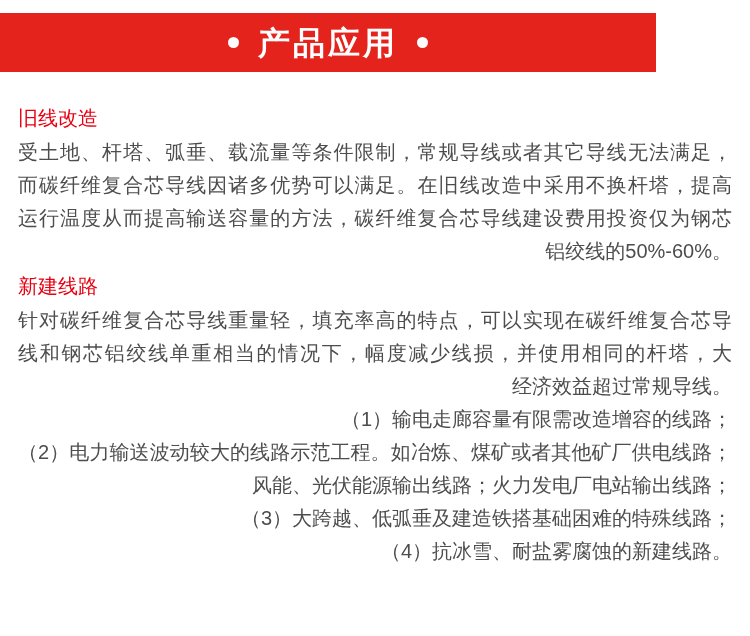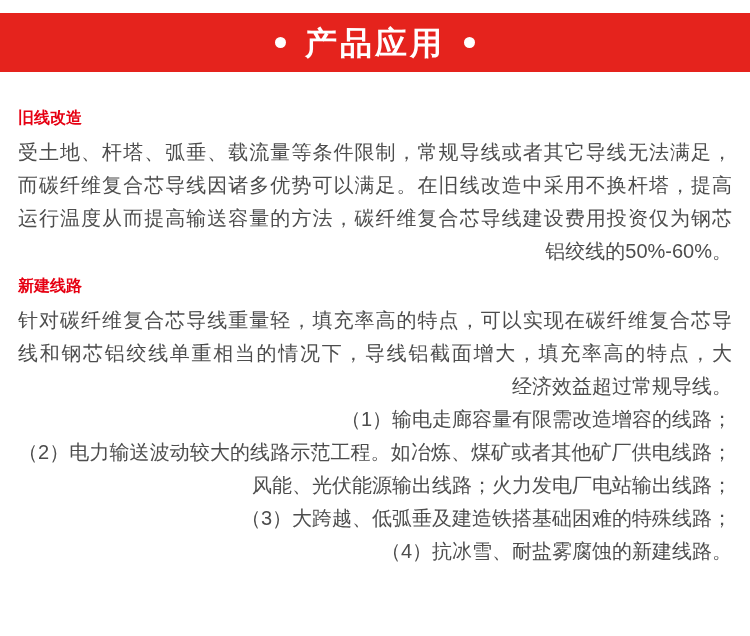--- a/index.html
+++ b/index.html
@@ -9,21 +9,21 @@
   body {
     width: 750px;
     height: 636px;
     background: #ffffff;
     overflow: hidden;
     font-family: "Liberation Sans", "DejaVu Sans", sans-serif;
   }
   .banner {
     margin-top: 13px;
     height: 59px;
-    width: 750px;
+    width: 656px;
     background: var(--banner-bg, #e5231d);
     display: flex;
     align-items: center;
     justify-content: center;
     gap: 19px;
   }
   .banner-title {
     color: var(--banner-text, #ffffff);
     font-size: 32px;
     font-weight: bold;
@@ -35,22 +35,22 @@
     height: 11px;
     border-radius: 50%;
     background: var(--banner-text, #ffffff);
     flex: 0 0 auto;
   }
   .content {
     padding: 28px 18px 0 18px;
   }
   .section-heading {
     color: var(--heading-color, #e60012);
-    font-size: 16px;
-    font-weight: bold;
+    font-size: 20px;
+    font-weight: normal;
     line-height: 36px;
   }
   .line {
     color: var(--body-color, #4d4d4d);
     font-size: 20px;
     line-height: 33px;
     text-align: right;
   }
   .line.full {
     text-align: justify;
@@ -67,20 +67,20 @@
 </div>
 
 <div class="content">
     <div class="section-heading">旧线改造</div>
     <div class="line full">受土地、杆塔、弧垂、载流量等条件限制，常规导线或者其它导线无法满足，</div>
     <div class="line full">而碳纤维复合芯导线因诸多优势可以满足。在旧线改造中采用不换杆塔，提高</div>
     <div class="line full">运行温度从而提高输送容量的方法，碳纤维复合芯导线建设费用投资仅为钢芯</div>
     <div class="line end">铝绞线的50%-60%。</div>
     <div class="section-heading">新建线路</div>
     <div class="line full">针对碳纤维复合芯导线重量轻，填充率高的特点，可以实现在碳纤维复合芯导</div>
-    <div class="line full">线和钢芯铝绞线单重相当的情况下，导线铝截面增大，填充率高的特点，大</div>
+    <div class="line full">线和钢芯铝绞线单重相当的情况下，幅度减少线损，并使用相同的杆塔，大</div>
     <div class="line end">经济效益超过常规导线。</div>
     <div class="line end">（1）输电走廊容量有限需改造增容的线路；</div>
     <div class="line full">（2）电力输送波动较大的线路示范工程。如冶炼、煤矿或者其他矿厂供电线路；</div>
     <div class="line end">风能、光伏能源输出线路；火力发电厂电站输出线路；</div>
     <div class="line end">（3）大跨越、低弧垂及建造铁搭基础困难的特殊线路；</div>
     <div class="line end">（4）抗冰雪、耐盐雾腐蚀的新建线路。</div>
   </div>
 
 </body></html>

